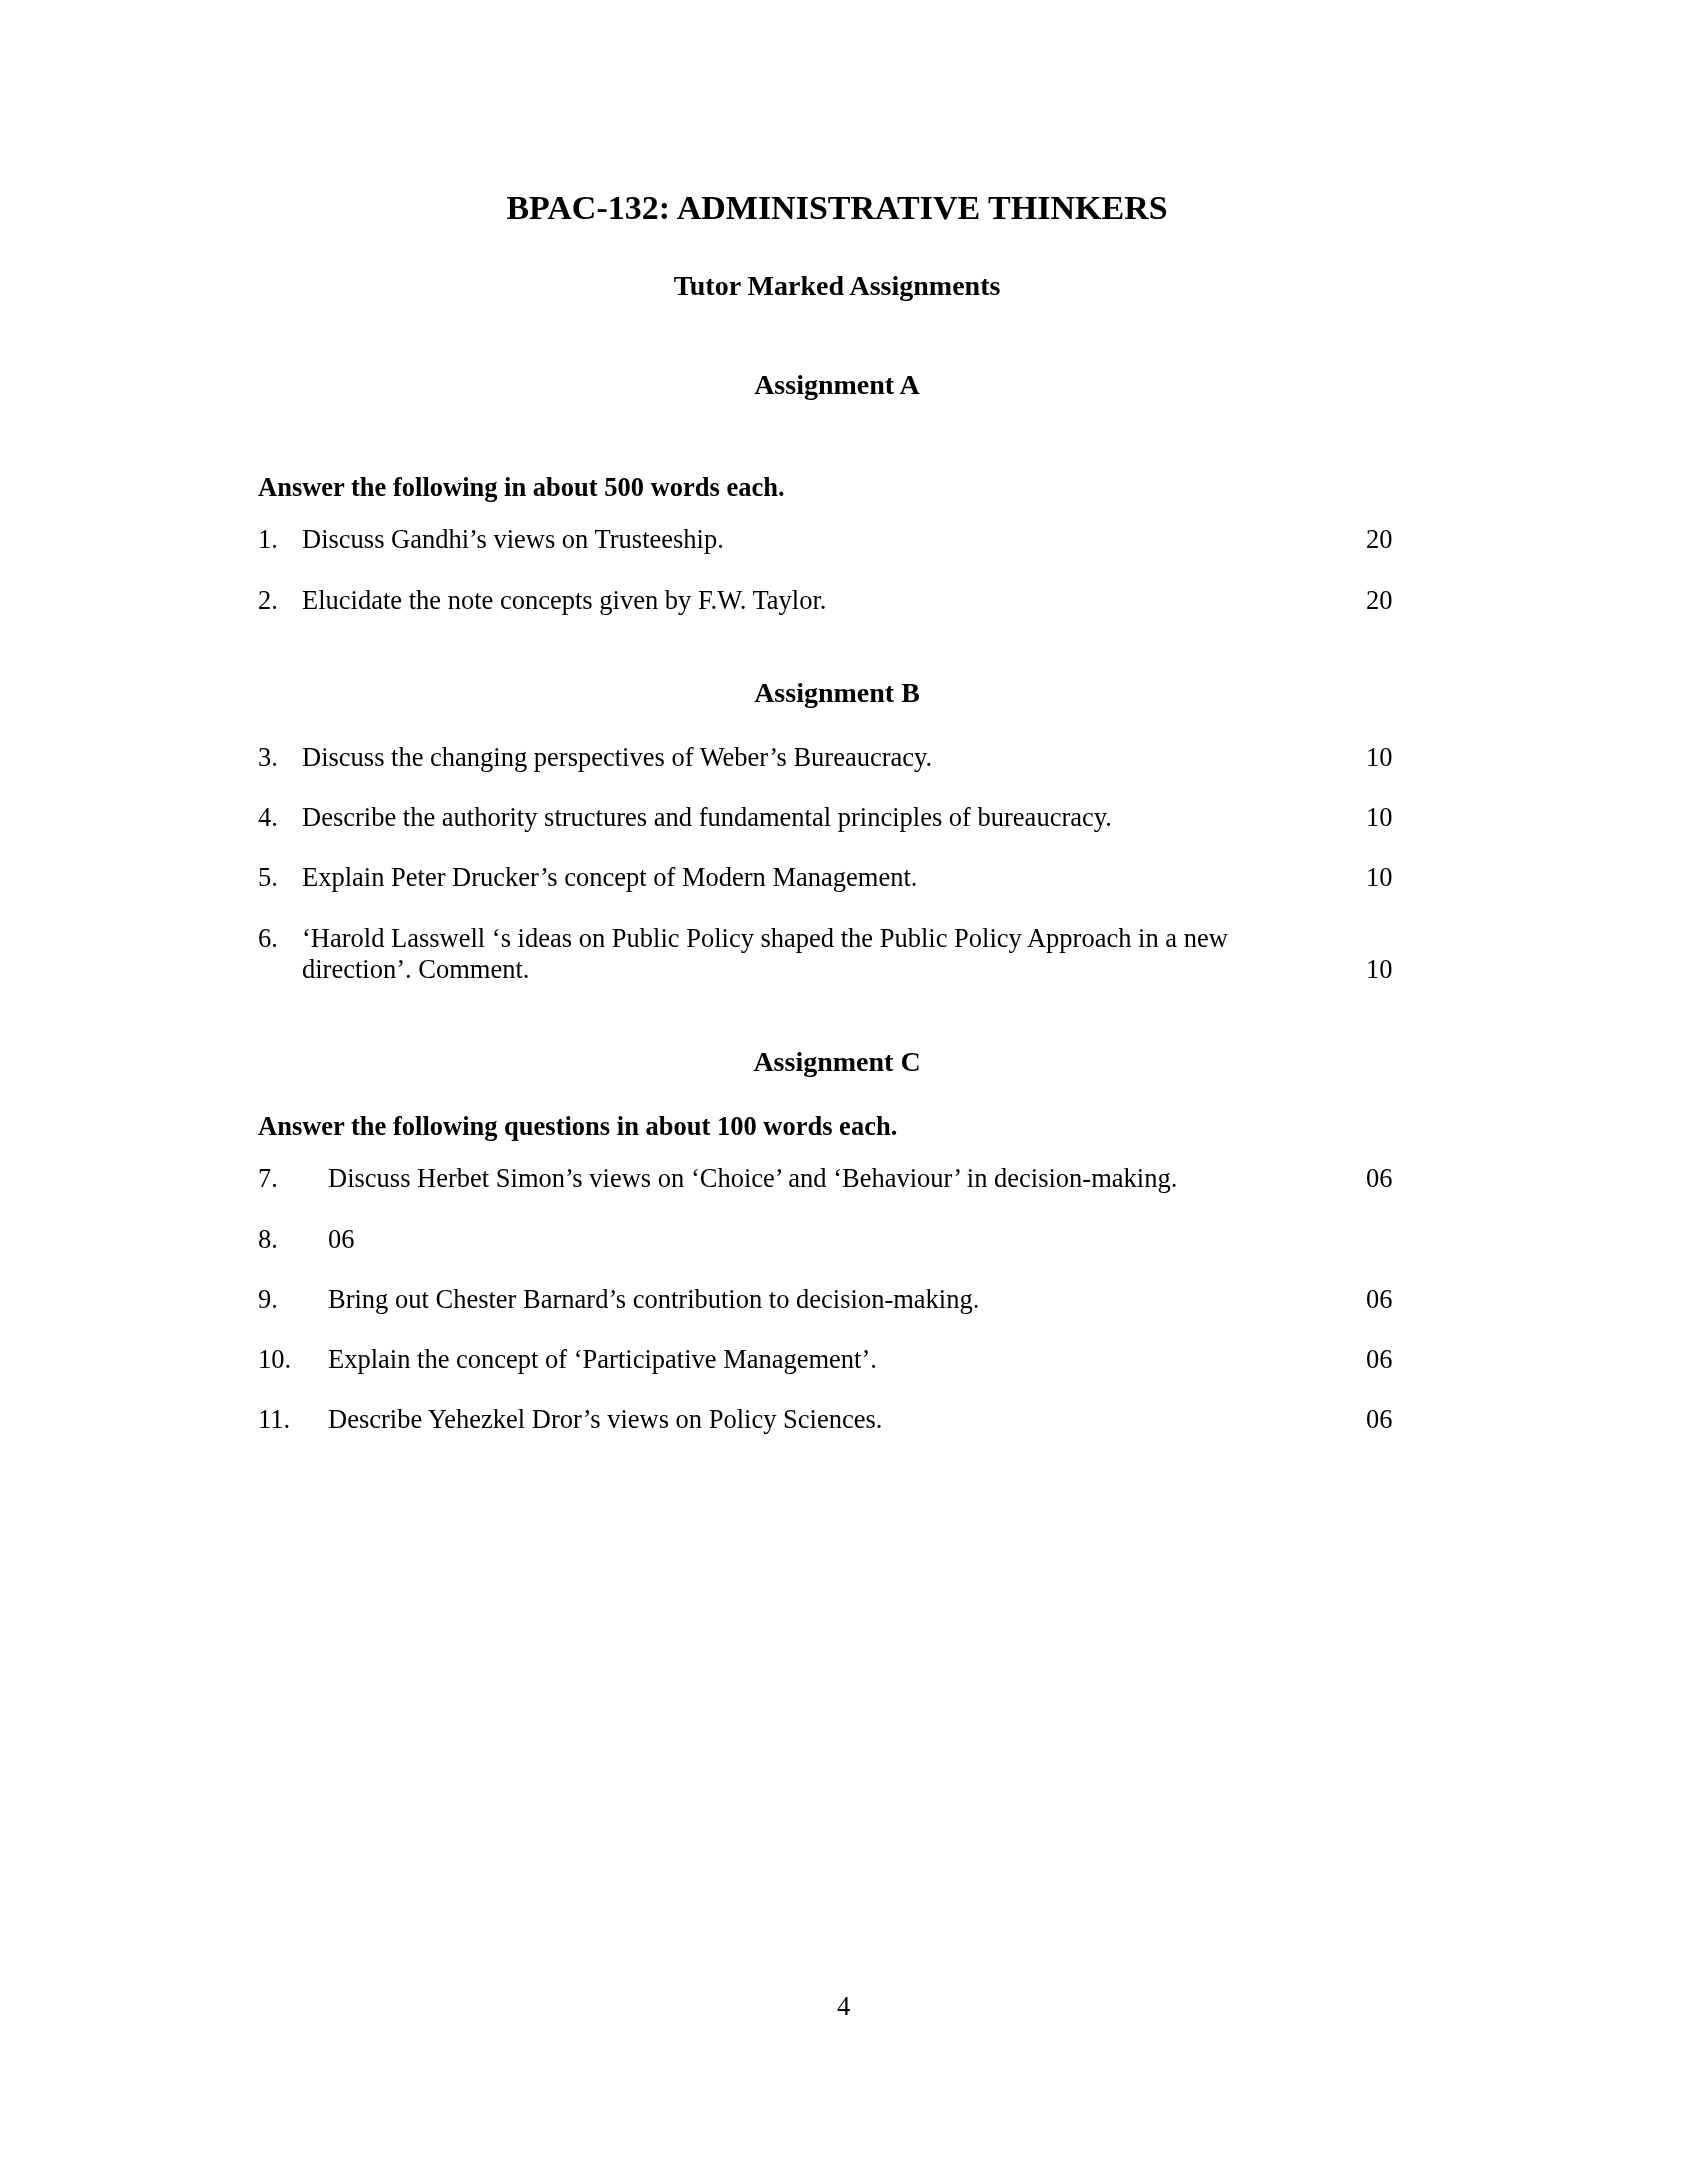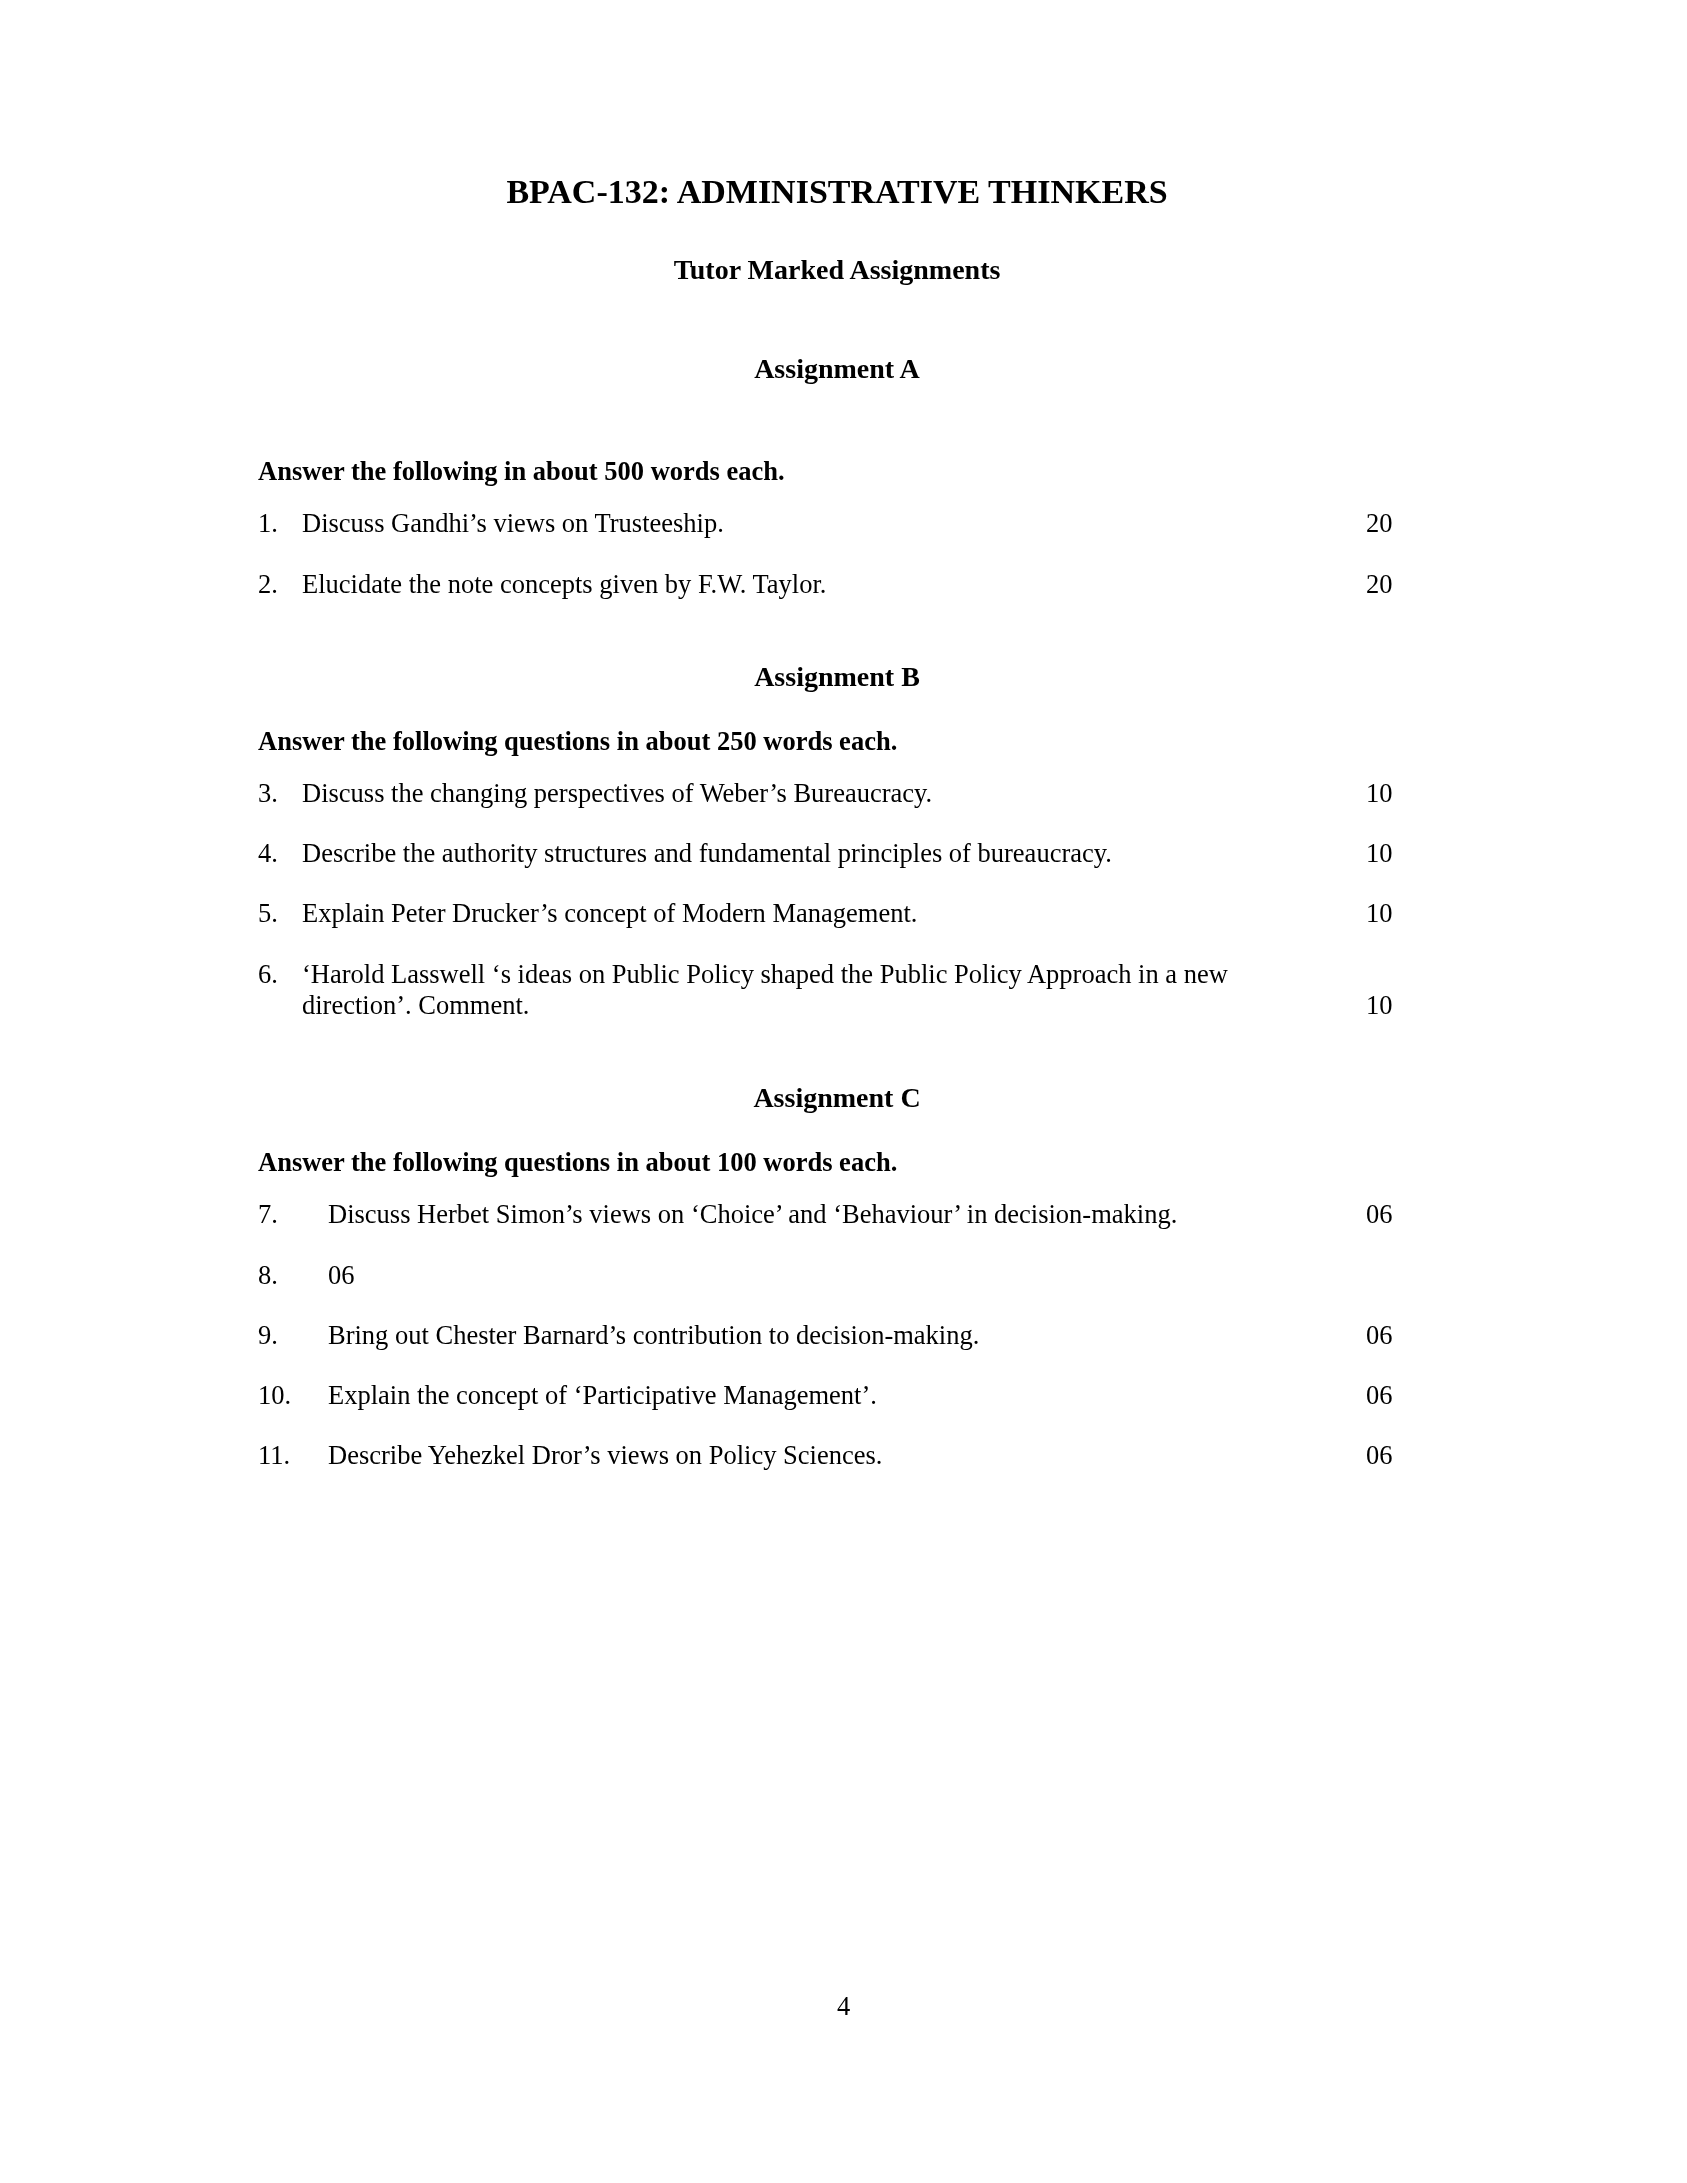--- a/index.html
+++ b/index.html
@@ -17,20 +17,21 @@
     overflow: hidden;
   }
   .content {
     padding: 173px 271px 0 258px; 
   }
   .doc-title {
     text-align: center;
     font-weight: bold;
     font-size: 34px;
     line-height: 1.1;
+    margin-top: 16px;
   }
   .doc-subtitle {
     text-align: center;
     font-weight: bold;
     font-size: 28px;
     margin-top: 44px;
   }
   .meta {
     margin-top: 38px;
     text-align: right;
@@ -107,21 +108,20 @@
       <div class="q-text">Discuss Gandhi’s views on Trusteeship.</div>
       <div class="q-marks">20</div>
     </div>
     <div class="q-row">
       <div class="q-num">2.</div>
       <div class="q-text">Elucidate the note concepts given by F.W. Taylor.</div>
       <div class="q-marks">20</div>
     </div>
 
     <div class="section-heading">Assignment B</div>
-    <div class="instruction">Answer the following questions in about 250 words each.</div>
 
     <div class="q-row">
       <div class="q-num">3.</div>
       <div class="q-text">Discuss the changing perspectives of Weber’s Bureaucracy.</div>
       <div class="q-marks">10</div>
     </div>
     <div class="q-row">
       <div class="q-num">4.</div>
       <div class="q-text">Describe the authority structures and fundamental principles of bureaucracy.</div>
       <div class="q-marks">10</div>

